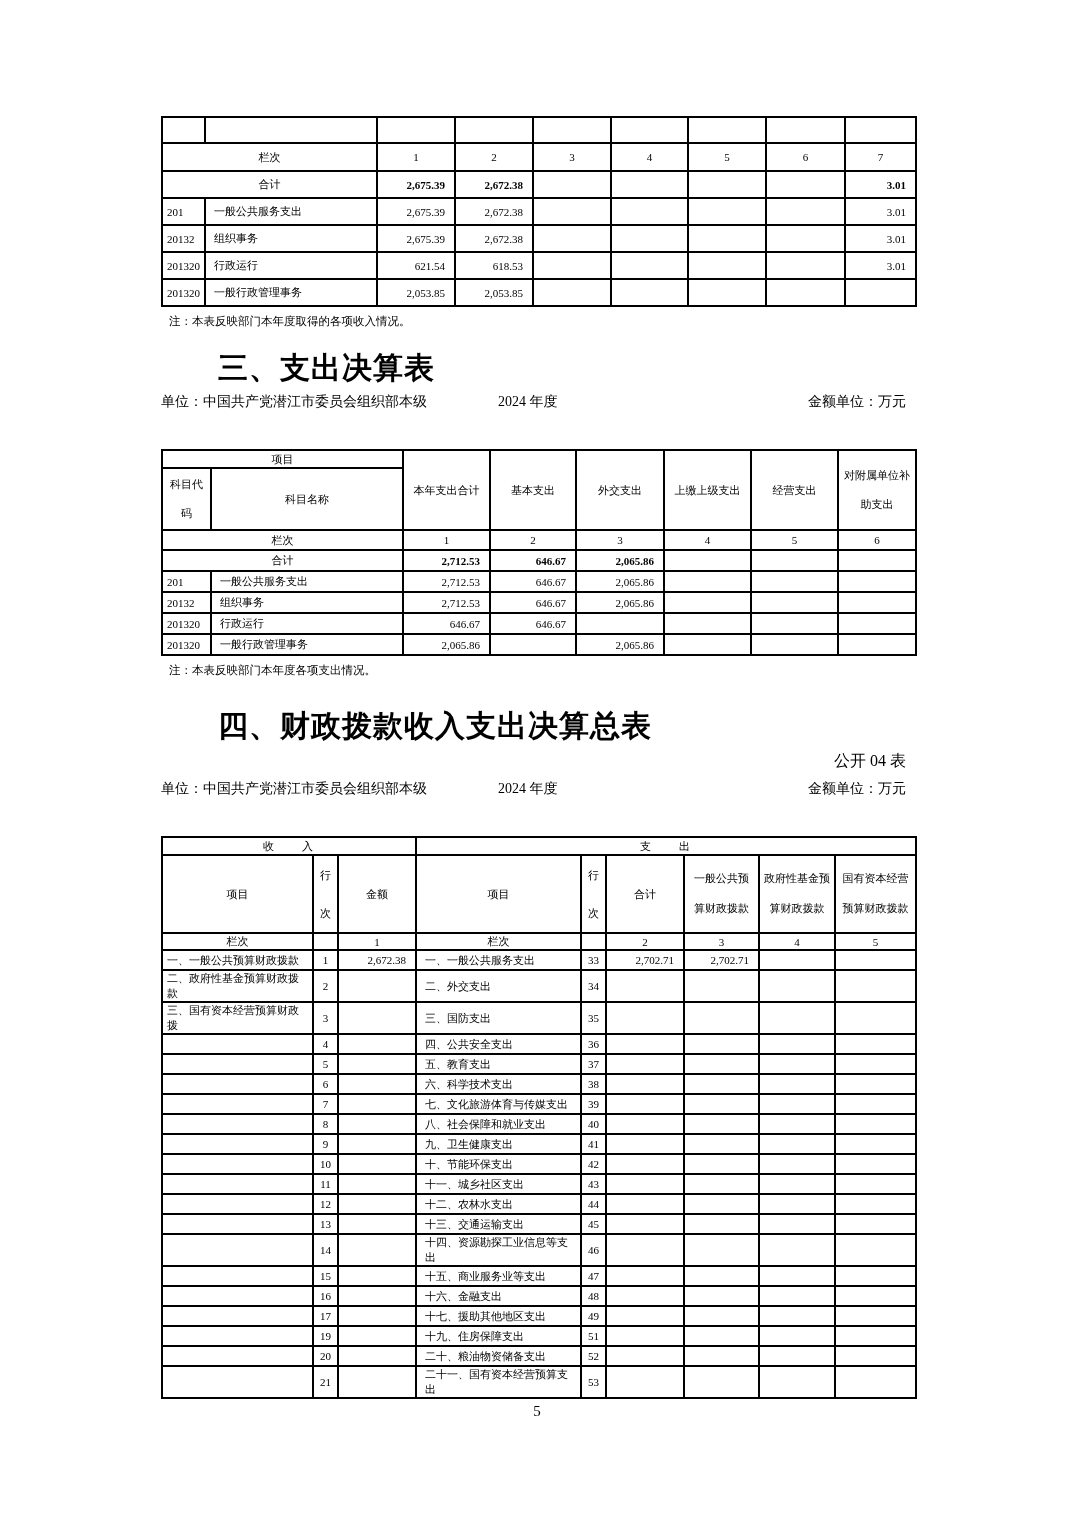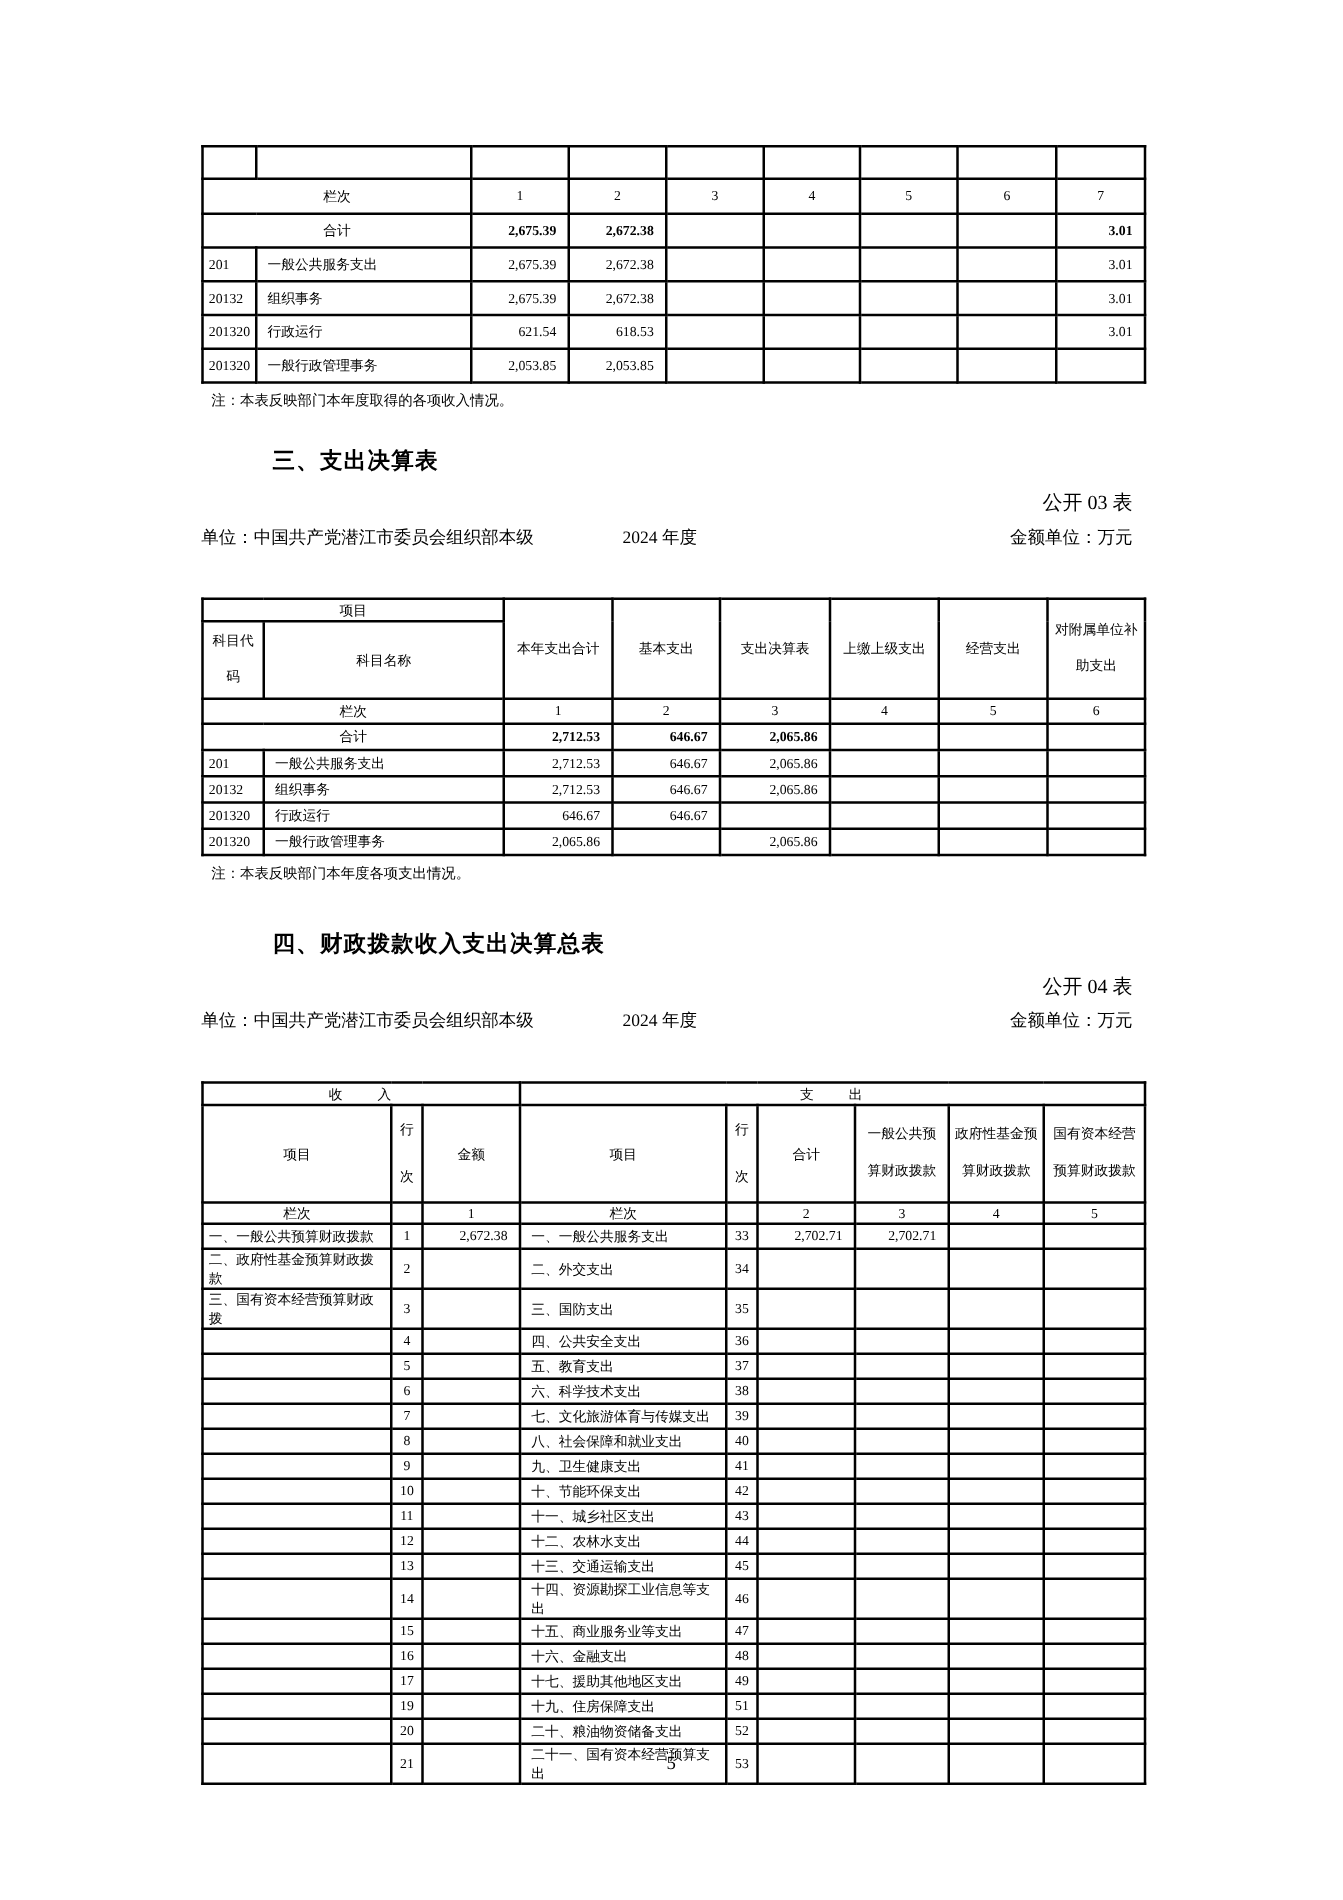--- a/index.html
+++ b/index.html
@@ -35,21 +35,21 @@
   .t3 tr.r-group td { height:16px; letter-spacing:2px; }
   .t3 tr.r-hdr td   { height:62px; }
   .t3 tr.r-lanci td { height:15px; }
   .t3 td { height:18px; }
   .t3 .mh { line-height:2.7; }
 
   .note { font-size:11.5px; margin:7px 0 0 8px; line-height:14px; }
 
   h2.sec-title {
     font-family:"Liberation Sans","DejaVu Sans",sans-serif;
-    font-weight:bold; font-size:18px; letter-spacing:1px;
+    font-weight:bold; font-size:30px; letter-spacing:1px;
     margin:24px 0 0 0; padding-left:57px; line-height:32px;
   }
   h2.sec-title.second { margin-top:33px; }
 
   .table-no {
     font-size:16px; text-align:right; padding-right:9px; margin-top:9px;
     line-height:20px;
   }
   .unit-line {
     position:relative; height:62px; margin-top:3px; font-size:14px;
@@ -158,21 +158,20 @@
             <td class="num"></td>
             <td class="num"></td>
             <td class="num"></td>
             <td class="num"></td>
           </tr>
         </tbody>
     </table>
     <div class="note">注：本表反映部门本年度取得的各项收入情况。</div>
 
     <h2 class="sec-title">三、支出决算表</h2>
-    <div class="table-no">公开 03 表</div>
     <div class="unit-line">
       <span class="unit-name">单位：中国共产党潜江市委员会组织部本级</span>
       <span class="unit-year">2024 年度</span>
       <span class="unit-amount">金额单位：万元</span>
     </div>
 
     <table class="t2">
       <colgroup>
         <col style="width:49px">
           <col style="width:192px">
@@ -181,21 +180,21 @@
           <col style="width:88px">
         <col style="width:87px">
           <col style="width:87px">
           <col style="width:78px">
       </colgroup>
       <tbody>
           <tr class="r-proj">
         <td colspan="2" class="ctr">项目</td>
         <td rowspan="2" class="mh">本年支出合计</td>
         <td rowspan="2" class="mh">基本支出</td>
-        <td rowspan="2" class="mh">支出决算表</td>
+        <td rowspan="2" class="mh">外交支出</td>
         <td rowspan="2" class="mh">上缴上级支出</td>
         <td rowspan="2" class="mh">经营支出</td>
         <td rowspan="2" class="mh">对附属单位补助支出</td>
       </tr>
       <tr class="r-hdr">
         <td class="mh">科目代码</td>
         <td class="ctr">科目名称</td>
       </tr>
       <tr class="r-lanci">
         <td colspan="2" class="ctr">栏次</td>

